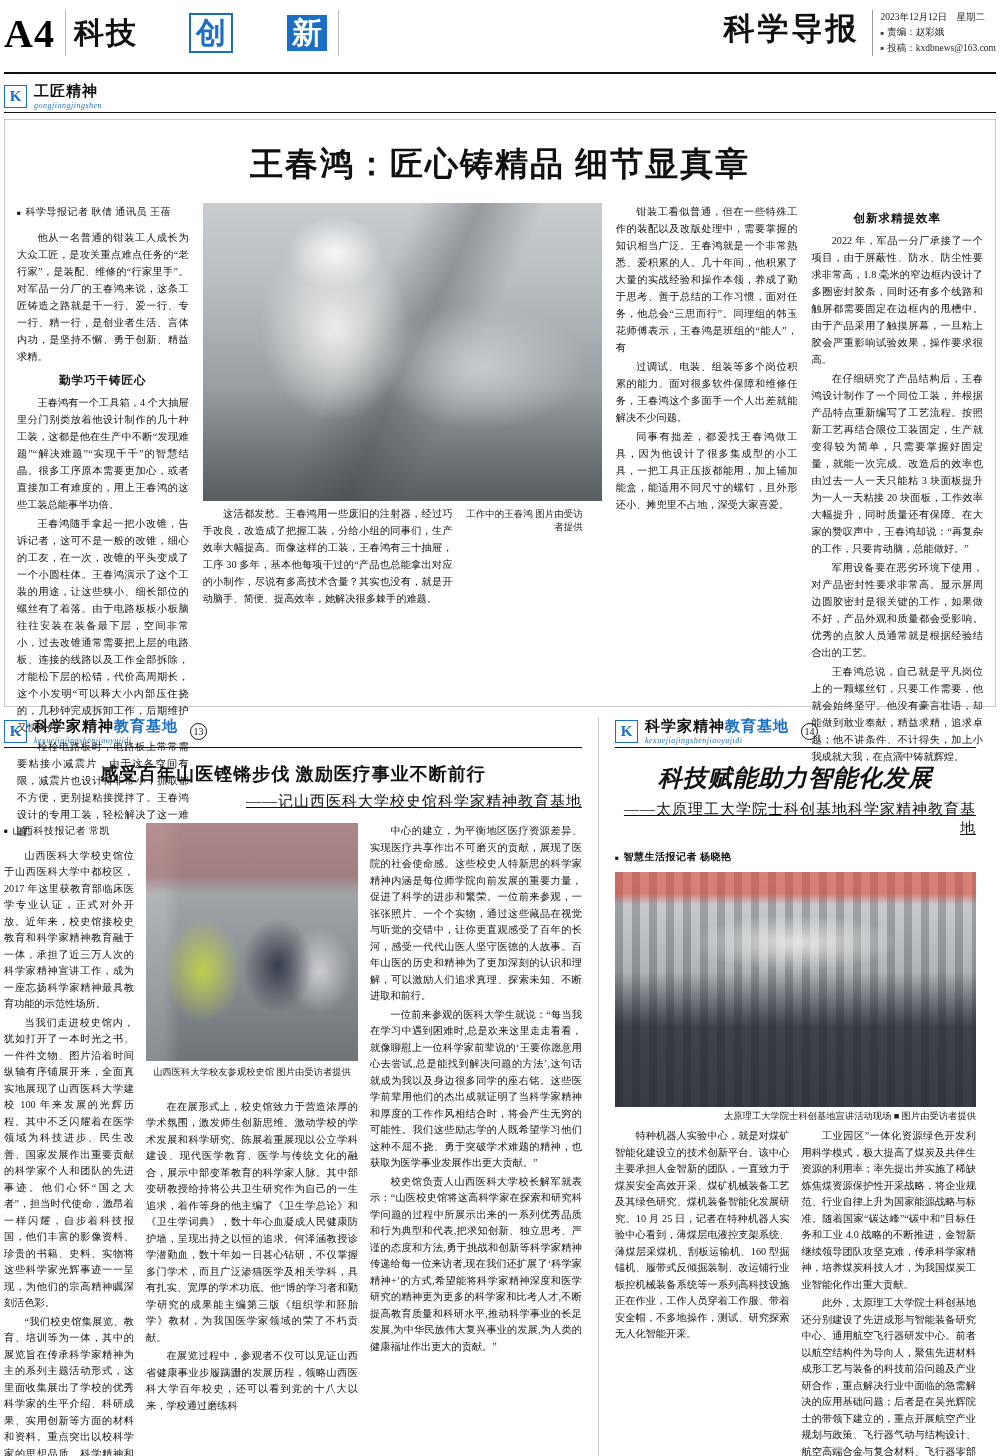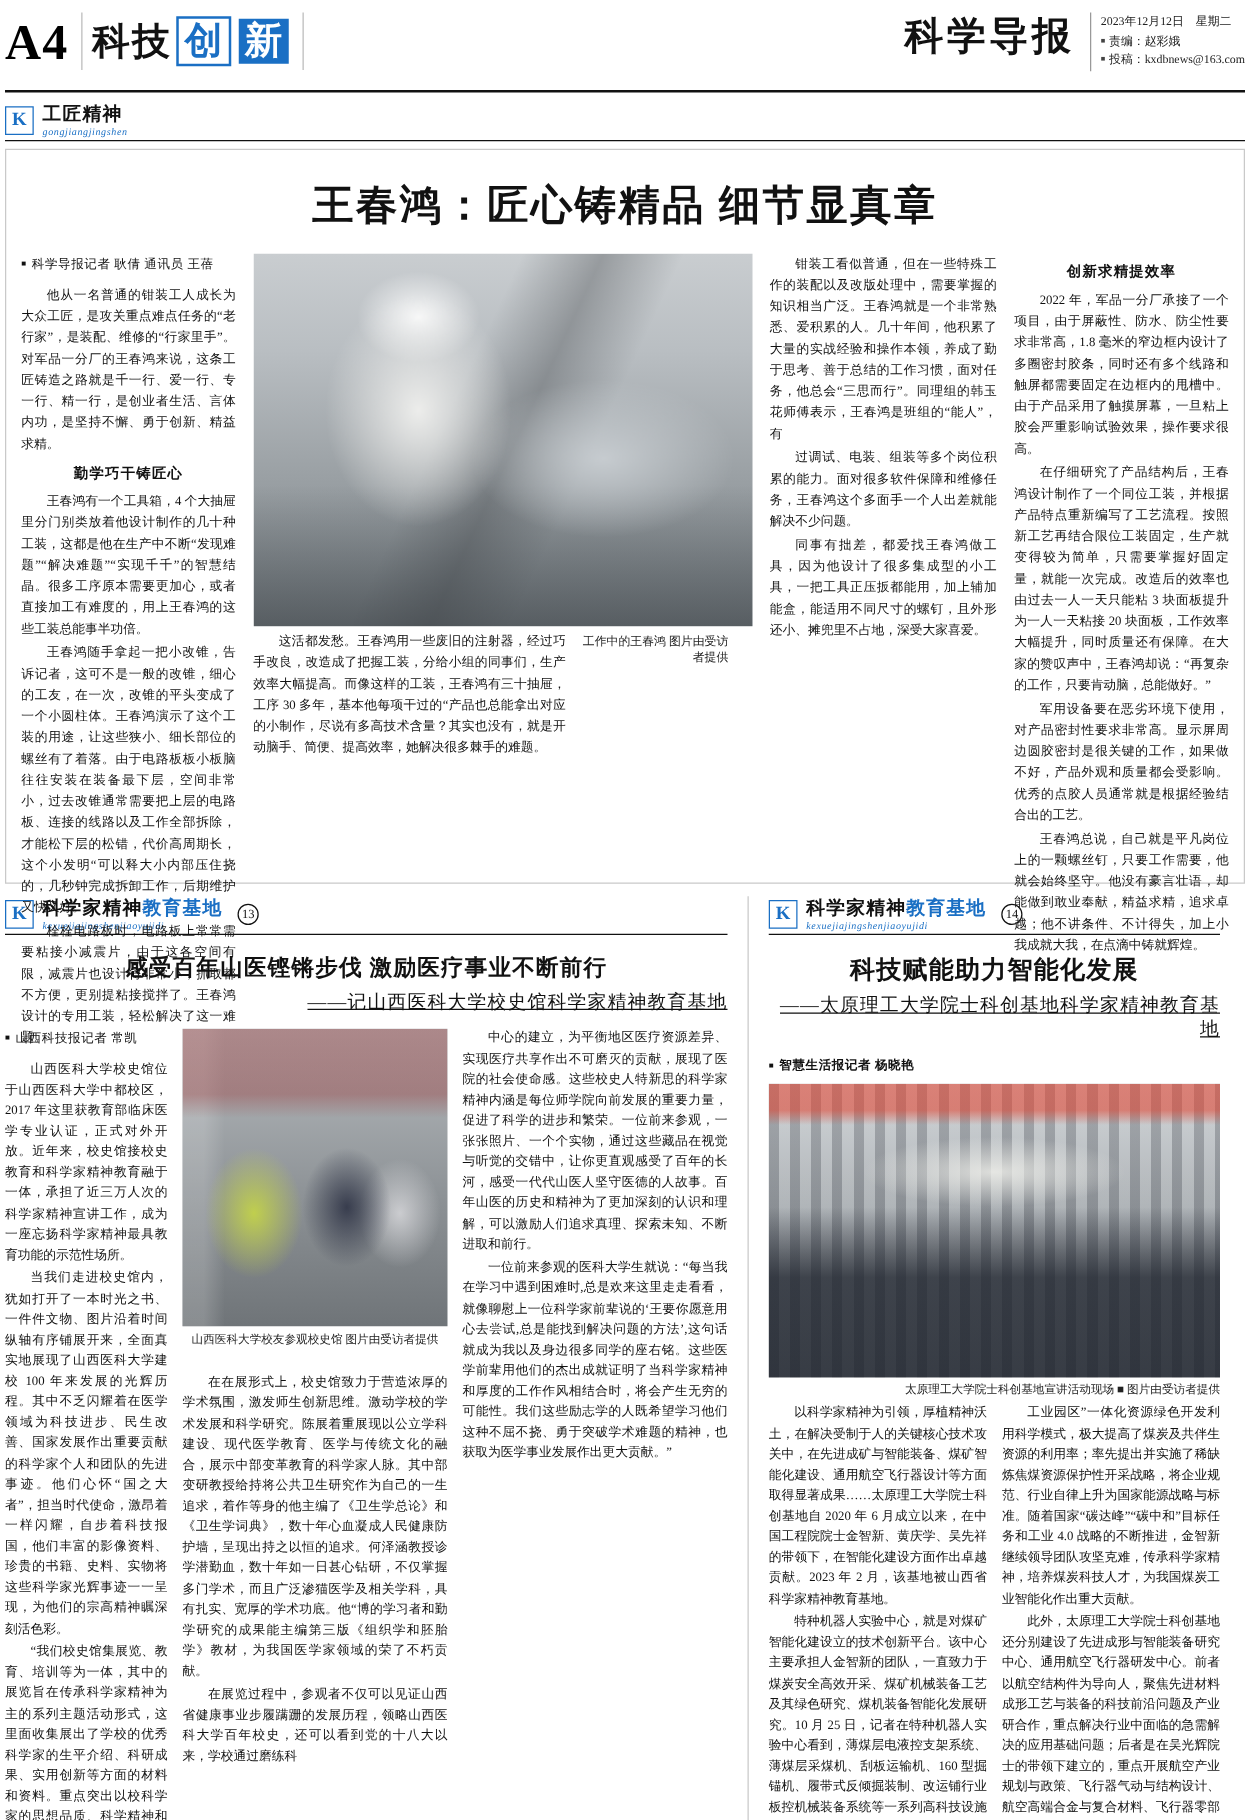--- a/index.html
+++ b/index.html
@@ -16,21 +16,21 @@
 
   
   .masthead { display:flex; align-items:flex-start; height:58px; position:relative; }
   .pagenum {
     font-family: "Liberation Serif", serif;
     font-size: 40px; font-weight: bold; letter-spacing: 1px;
     line-height: 48px; padding-right: 10px; color:#000;
   }
   .section-logo {
     display:flex; align-items:center; border-left:1px solid #bbb; border-right:1px solid #bbb;
-    padding: 0 8px; height: 46px;
+    padding: 0 8px; height: 46px; gap: 48px;
   }
   .sl-ch { font-size:30px; font-weight:bold; letter-spacing:2px; font-family:"Liberation Serif",serif; }
   .sl-box {
     display:inline-block; background:#1a6fc4; color:#fff; font-size:30px; font-weight:bold;
     padding:1px 5px; margin:0 3px; line-height:34px;
   }
   .sl-box.white { background:#fff; color:#1a6fc4; border:2px solid #1a6fc4; }
   .masthead-right { margin-left:auto; display:flex; align-items:flex-start; gap:12px; }
   .paper-title {
     font-size:31px; font-weight:bold; letter-spacing:3px; color:#111;
@@ -77,21 +77,21 @@
   .ph-caption { font-size:9.5px; line-height:13px; color:#222; margin-top:3px; }
   .ta-midcol { width:182px; font-size:10.2px; line-height:17px; text-align:justify;}
   .ta-rightcol { width:172px; font-size:10.2px; line-height:17px; text-align:justify;}
   p { margin:0 0 2px 0; text-indent:2em; }
 
   
   .bottom { display:flex; margin-top:10px; gap:16px; }
   .bl { width:578px; }
   .br { width:378px; border-left:1px solid #c9c9c9; padding-left:16px; }
   .b-title { font-size:18px; font-weight:bold; text-align:center; letter-spacing:1px; margin:14px 0 6px; }
-  .b-title.sm { font-size:20px; }
+  .b-title.sm { font-size:24px;font-style:italic; }
   .b-sub { font-size:15px; text-align:right; margin-bottom:12px; letter-spacing:1px;text-decoration:underline;}
   .b-cols { display:flex; gap:12px; font-size:10.2px; line-height:16.5px; text-align:justify; }
   .b-col { flex:1; }
   .b-col.w1 { width:130px; flex:none; }
   .caption-line { font-size:9.3px; text-align:center; margin-top:3px; color:#222; }
 
   
   .ph1 { height:298px; background:
       linear-gradient(180deg,#c9cdd0 0%,#b9bec2 26%,#9aa0a4 60%,#7e868b 100%);
   }
@@ -231,20 +231,21 @@
           <div class="photo ph2" style="width:100%;"></div>
           <div class="caption-line">山西医科大学校友参观校史馆    图片由受访者提供</div>
           <div style="margin-top:18px;">
             <p>在在展形式上，校史馆致力于营造浓厚的学术氛围，激发师生创新思维。激动学校的学术发展和科学研究。陈展着重展现以公立学科建设、现代医学教育、医学与传统文化的融合，展示中部变革教育的科学家人脉。其中部变研教授给持将公共卫生研究作为自己的一生追求，着作等身的他主编了《卫生学总论》和《卫生学词典》，数十年心血凝成人民健康防护墙，呈现出持之以恒的追求。何泽涵教授诊学潜勤血，数十年如一日甚心钻研，不仅掌握多门学术，而且广泛渗猫医学及相关学科，具有扎实、宽厚的学术功底。他“博的学习者和勤学研究的成果能主编第三版《组织学和胚胎学》教材，为我国医学家领域的荣了不朽贡献。</p>
             <p>在展览过程中，参观者不仅可以见证山西省健康事业步履蹒跚的发展历程，领略山西医科大学百年校史，还可以看到党的十八大以来，学校通过磨练科</p>
           </div>
         </div>
         <div class="b-col">
           <p>中心的建立，为平衡地区医疗资源差异、实现医疗共享作出不可磨灭的贡献，展现了医院的社会使命感。这些校史人特新思的科学家精神内涵是每位师学院向前发展的重要力量，促进了科学的进步和繁荣。一位前来参观，一张张照片、一个个实物，通过这些藏品在视觉与听觉的交错中，让你更直观感受了百年的长河，感受一代代山医人坚守医德的人故事。百年山医的历史和精神为了更加深刻的认识和理解，可以激励人们追求真理、探索未知、不断进取和前行。</p>
           <p>一位前来参观的医科大学生就说：“每当我在学习中遇到困难时,总是欢来这里走走看看，就像聊慰上一位科学家前辈说的‘王要你愿意用心去尝试,总是能找到解决问题的方法’,这句话就成为我以及身边很多同学的座右铭。这些医学前辈用他们的杰出成就证明了当科学家精神和厚度的工作作风相结合时，将会产生无穷的可能性。我们这些励志学的人既希望学习他们这种不屈不挠、勇于突破学术难题的精神，也获取为医学事业发展作出更大贡献。”</p>
+          <p>校史馆负责人山西医科大学校长解军就表示：“山医校史馆将这高科学家在探索和研究科学问题的过程中所展示出来的一系列优秀品质和行为典型和代表,把求知创新、独立思考、严谨的态度和方法,勇于挑战和创新等科学家精神传递给每一位来访者,现在我们还扩展了‘科学家精神+’的方式,希望能将科学家精神深度和医学研究的精神更为更多的科学家和比考人才,不断提高教育质量和科研水平,推动科学事业的长足发展,为中华民族伟大复兴事业的发展,为人类的健康福址作出更大的贡献。”</p>
         </div>
       </div>
     </div>
 
     <div class="br">
       <div class="colhead">
         <div class="kbox">K</div>
         <div class="headwrap">
           <div class="ktxt-cn">
             <span>科学家精神</span><span class="blue">教育基地</span>
@@ -258,21 +259,20 @@
       <div class="b-title sm">科技赋能助力智能化发展</div>
       <div class="b-sub">——太原理工大学院士科创基地科学家精神教育基地</div>
 
       <div class="byline" style="font-size:10px;font-weight:bold;">智慧生活报记者 杨晓艳</div>
 
       <div class="photo ph3" style="width:100%; margin-top:6px;"></div>
       <div class="caption-line rtext">太原理工大学院士科创基地宣讲活动现场    ■ 图片由受访者提供</div>
 
       <div class="b-cols" style="margin-top:5px;">
         <div class="b-col">
-          <p>以科学家精神为引领，厚植精神沃土，在解决受制于人的关键核心技术攻关中，在先进成矿与智能装备、煤矿智能化建设、通用航空飞行器设计等方面取得显著成果……太原理工大学院士科创基地自 2020 年 6 月成立以来，在中国工程院院士金智新、黄庆学、吴先祥的带领下，在智能化建设方面作出卓越贡献。2023 年 2 月，该基地被山西省科学家精神教育基地。</p>
           <p>特种机器人实验中心，就是对煤矿智能化建设立的技术创新平台。该中心主要承担人金智新的团队，一直致力于煤炭安全高效开采、煤矿机械装备工艺及其绿色研究、煤机装备智能化发展研究。10 月 25 日，记者在特种机器人实验中心看到，薄煤层电液控支架系统、薄煤层采煤机、刮板运输机、160 型掘锚机、履带式反倾掘装制、改运铺行业板控机械装备系统等一系列高科技设施正在作业，工作人员穿着工作服、带着安全帽，不多地操作，测试、研究探索无人化智能开采。</p>
 
         </div>
         <div class="b-col">
           <p>工业园区”一体化资源绿色开发利用科学模式，极大提高了煤炭及共伴生资源的利用率；率先提出并实施了稀缺炼焦煤资源保护性开采战略，将企业规范、行业自律上升为国家能源战略与标准。随着国家“碳达峰”“碳中和”目标任务和工业 4.0 战略的不断推进，金智新继续领导团队攻坚克难，传承科学家精神，培养煤炭科技人才，为我国煤炭工业智能化作出重大贡献。</p>
           <p>此外，太原理工大学院士科创基地还分别建设了先进成形与智能装备研究中心、通用航空飞行器研发中心。前者以航空结构件为导向人，聚焦先进材料成形工艺与装备的科技前沿问题及产业研合作，重点解决行业中面临的急需解决的应用基础问题；后者是在吴光辉院士的带领下建立的，重点开展航空产业规划与政策、飞行器气动与结构设计、航空高端合金与复合材料、飞行器零部件智能制造、飞行器实验检测验证、新能源通用航空安全机研发、通用航空飞机全寿命无人机、航空考工作。</p>
 
         </div>
       </div>
     </div>

